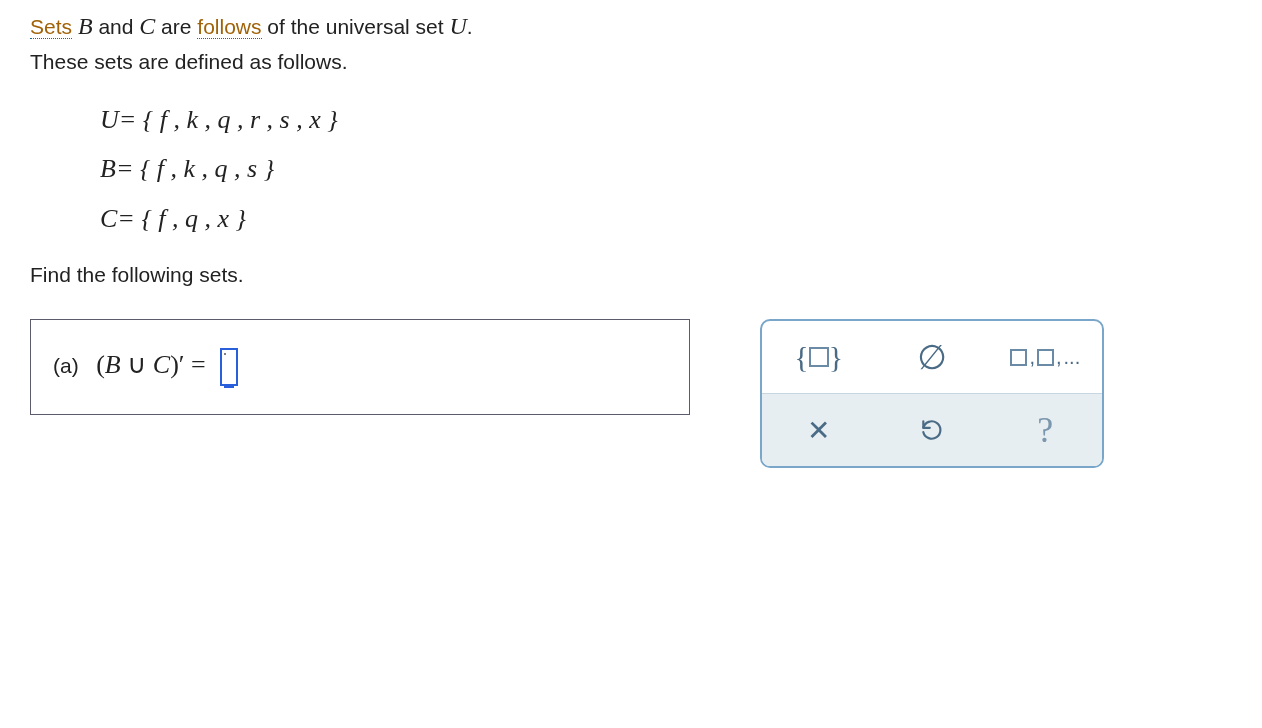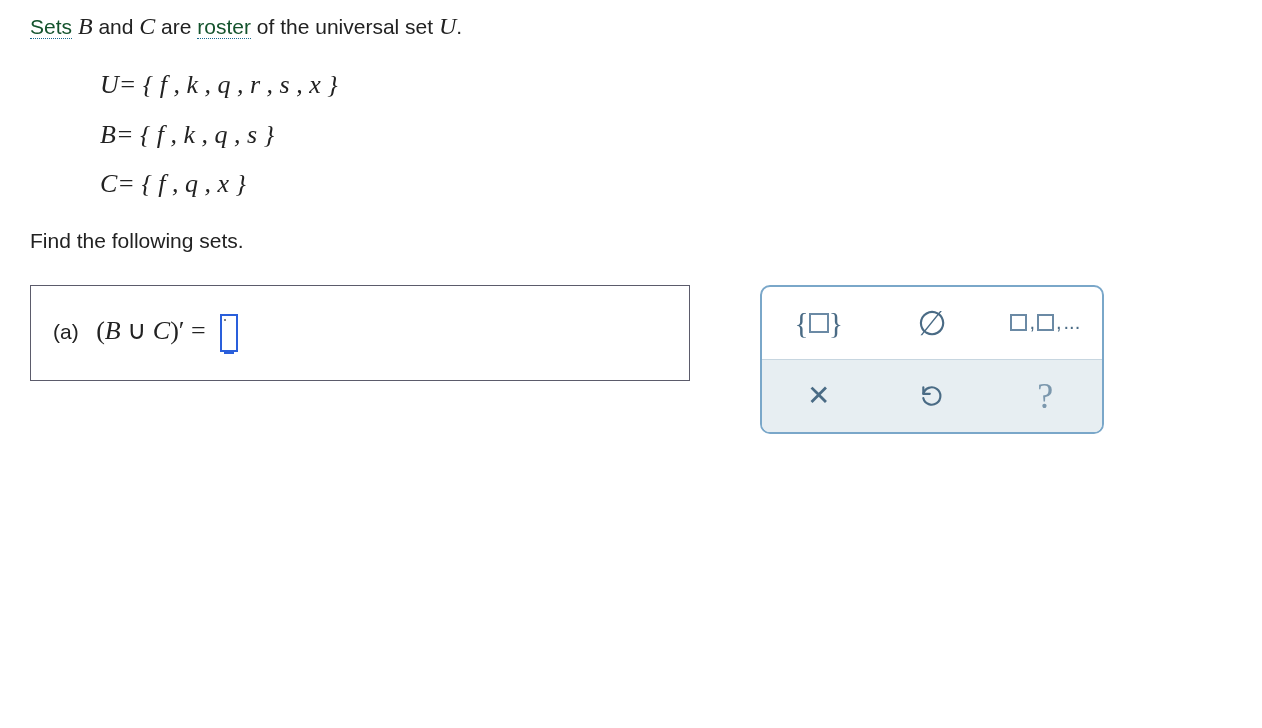--- a/index.html
+++ b/index.html
@@ -9,21 +9,21 @@
     margin: 0;
     padding: 8px 30px;
     width: 1262px;
     box-sizing: border-box;
   }
   .intro p {
     margin: 2px 0 6px 0;
     line-height: 1.35;
   }
   a.term {
-    color: #14532d;
+    color: #a16207;
     text-decoration: none;
     border-bottom: 1px dotted #1a6b8e;
   }
   .ital { font-style: italic; font-family: 'Times New Roman', serif; font-size: 24px;}
   .sets-defs {
     margin: 18px 0 18px 70px;
     font-family: 'Times New Roman', serif;
     font-size: 26px;
     font-style: italic;
     line-height: 1.9;
@@ -115,22 +115,23 @@
   .list-btn .sq { width:13px; height:13px; border:2px solid #6b8aa5; display:inline-block;}
   .x-btn { font-size:28px; color:#4a6b85; font-weight:300; }
   .undo-svg { width:26px; height:26px; }
   .qmark { font-size:36px; color:#7b97ad; font-family: Georgia, serif;}
 </style>
 </head>
 <body>
 
 <div class="intro">
   <p>
-    <a class="term" href="#">Sets</a><span> </span><span class="ital">B</span><span> and </span><span class="ital">C</span><span> are </span><a class="term" href="#">roster</a><span> of the universal set </span><span class="ital">U</span><span>.</span>
+    <a class="term" href="#">Sets</a><span> </span><span class="ital">B</span><span> and </span><span class="ital">C</span><span> are </span><a class="term" href="#">follows</a><span> of the universal set </span><span class="ital">U</span><span>.</span>
   </p>
+  <p>These sets are defined as follows.</p>
 </div>
 
 <div class="sets-defs">
   <div class="row">U= { f , k , q , r , s , x }</div>
   <div class="row">B= { f , k , q , s }</div>
   <div class="row">C= { f , q , x }</div>
 </div>
 
 <div class="intro">
   <p>Find the following sets.</p>

